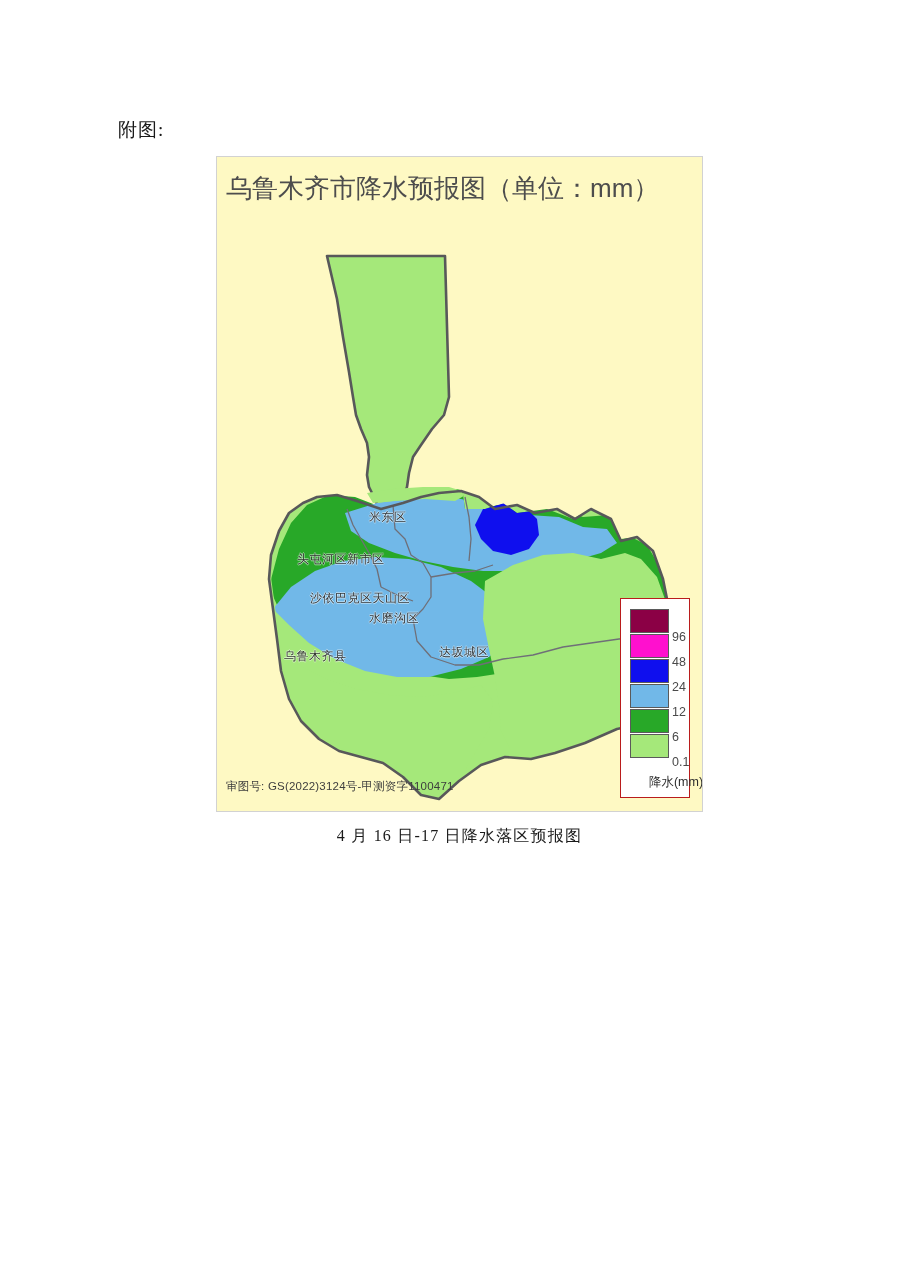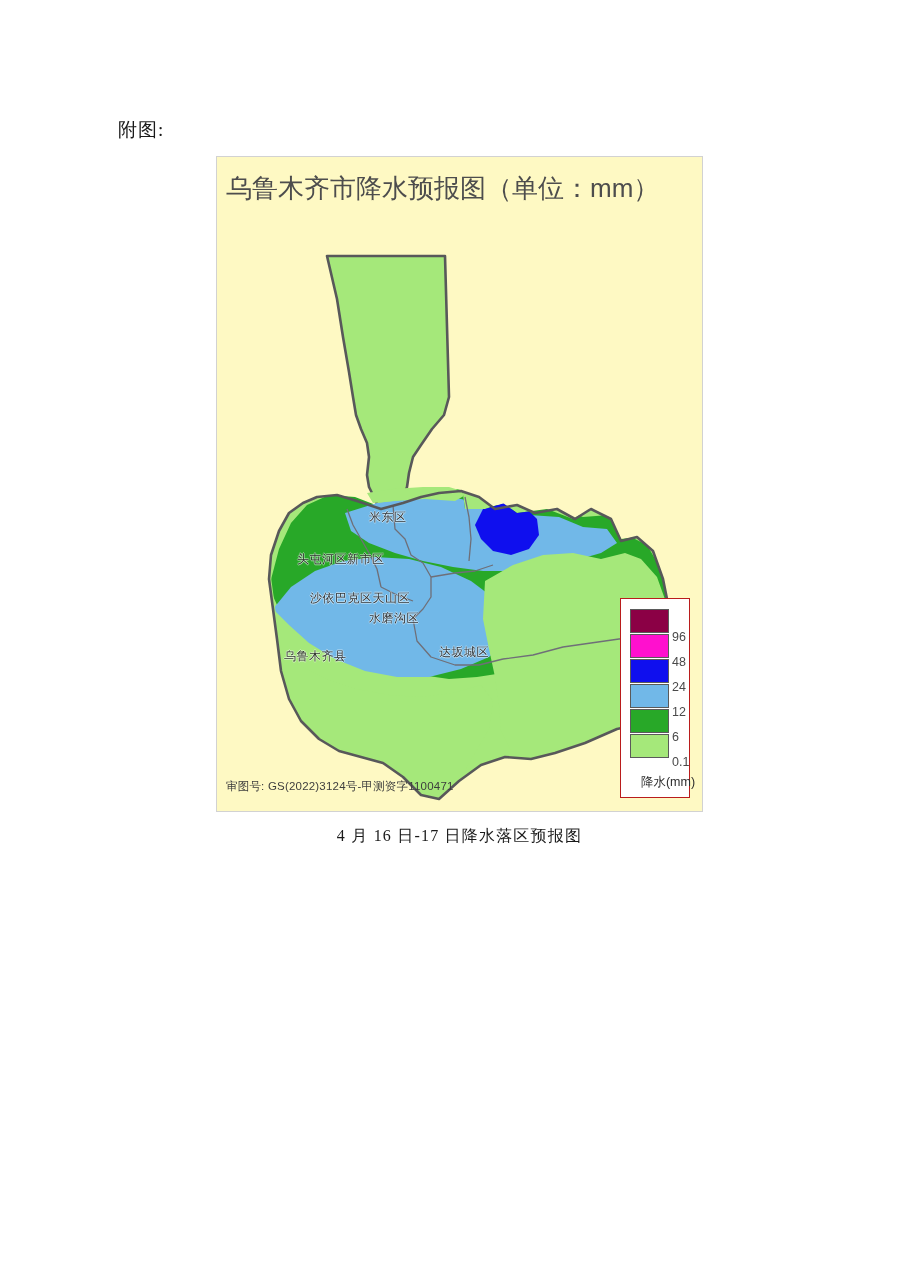--- a/index.html
+++ b/index.html
@@ -116,21 +116,21 @@
     height: 25px;
     font-family: "Liberation Sans", "DejaVu Sans", sans-serif;
     font-size: 12.5px;
     color: #4a4a4a;
     line-height: 25px;
     position: relative;
     top: 16px;
   }
   .legend-caption {
     position: absolute;
-    left: 8px;
+    left: 16px;
     bottom: 6px;
     width: 78px;
     text-align: center;
     font-family: "Liberation Sans", "DejaVu Sans", sans-serif;
     font-size: 12.5px;
     color: #2e2e2e;
   }
 
   
   .district-label {

